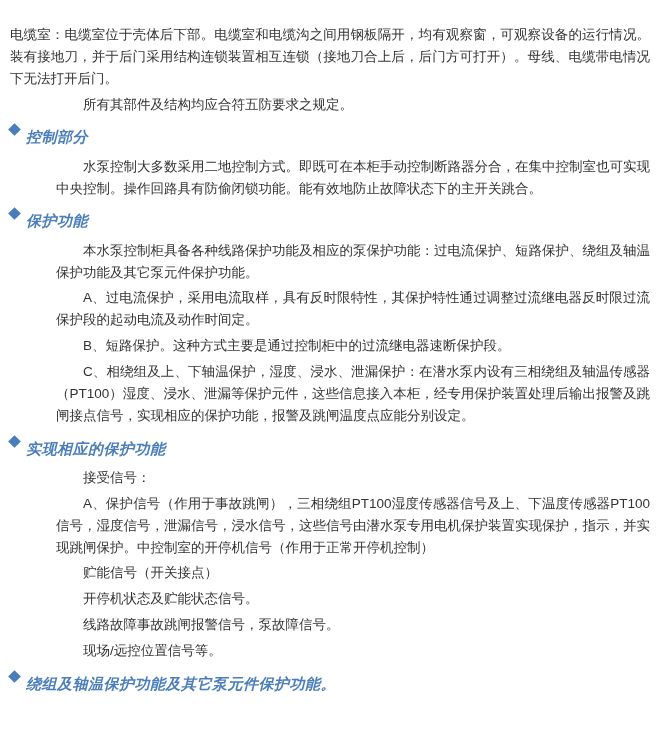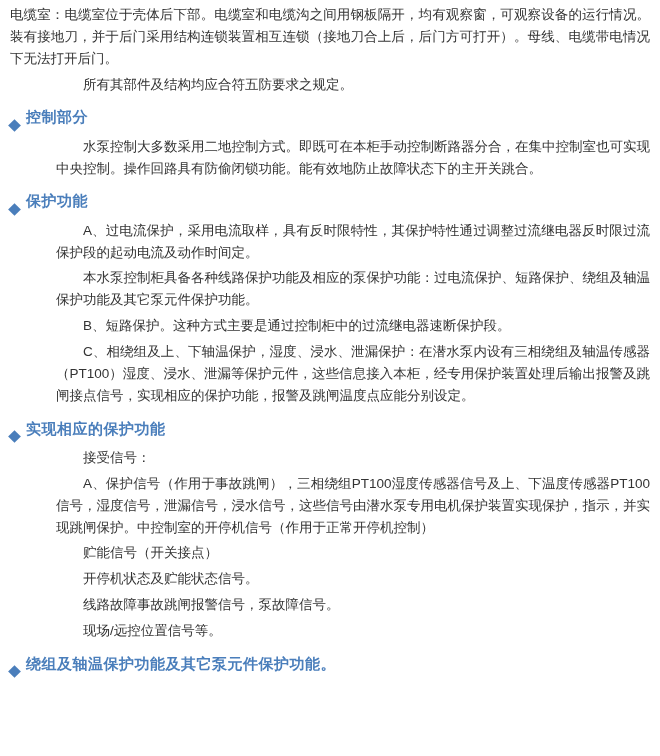--- a/index.html
+++ b/index.html
@@ -11,36 +11,37 @@
     width: 660px;
     min-height: 756px;
     font-family: "Liberation Sans", "DejaVu Sans", sans-serif;
     color: #333333;
     font-size: 13.5px;
     line-height: 1.62;
   }
   .page {
     width: 660px;
     box-sizing: border-box;
-    padding: 4px 10px 10px 10px;
+    padding: 24px 10px 10px 10px;
   }
   p.para {
     margin: 0 0 4px 0;
     text-align: justify;
     text-justify: inter-ideograph;
     color: #333333;
   }
   p.indent {
     text-indent: 2em;
     margin-left: 46px;
   }
   .heading {
     display: flex;
-    align-items: flex-end;
+    align-items: flex-start;
     margin: 10px 0 6px 0;
+    font-style: italic;
   }
   .heading .diamond {
     display: inline-block;
     width: 9px;
     height: 9px;
     background: #4a7ebb;
     transform: rotate(45deg);
     margin-right: 7px;
     flex: 0 0 auto;
     position: relative;
@@ -62,22 +63,22 @@
       <p class="para indent">所有其部件及结构均应合符五防要求之规定。</p>
       <div class="heading">
         <span class="diamond"></span>
         <span class="htext">控制部分</span>
       </div>
       <p class="para indent">水泵控制大多数采用二地控制方式。即既可在本柜手动控制断路器分合，在集中控制室也可实现中央控制。操作回路具有防偷闭锁功能。能有效地防止故障状态下的主开关跳合。</p>
       <div class="heading">
         <span class="diamond"></span>
         <span class="htext">保护功能</span>
       </div>
+      <p class="para indent">本水泵控制柜具备各种线路保护功能及相应的泵保护功能：过电流保护、短路保护、绕组及轴温保护功能及其它泵元件保护功能。</p>
       <p class="para indent">A、过电流保护，采用电流取样，具有反时限特性，其保护特性通过调整过流继电器反时限过流保护段的起动电流及动作时间定。</p>
-      <p class="para indent">本水泵控制柜具备各种线路保护功能及相应的泵保护功能：过电流保护、短路保护、绕组及轴温保护功能及其它泵元件保护功能。</p>
       <p class="para indent">B、短路保护。这种方式主要是通过控制柜中的过流继电器速断保护段。</p>
       <p class="para indent">C、相绕组及上、下轴温保护，湿度、浸水、泄漏保护：在潜水泵内设有三相绕组及轴温传感器（PT100）湿度、浸水、泄漏等保护元件，这些信息接入本柜，经专用保护装置处理后输出报警及跳闸接点信号，实现相应的保护功能，报警及跳闸温度点应能分别设定。</p>
       <div class="heading">
         <span class="diamond"></span>
         <span class="htext">实现相应的保护功能</span>
       </div>
       <p class="para indent">接受信号：</p>
       <p class="para indent">A、保护信号（作用于事故跳闸），三相绕组PT100湿度传感器信号及上、下温度传感器PT100信号，湿度信号，泄漏信号，浸水信号，这些信号由潜水泵专用电机保护装置实现保护，指示，并实现跳闸保护。中控制室的开停机信号（作用于正常开停机控制）</p>
       <p class="para indent">贮能信号（开关接点）</p>
       <p class="para indent">开停机状态及贮能状态信号。</p>

